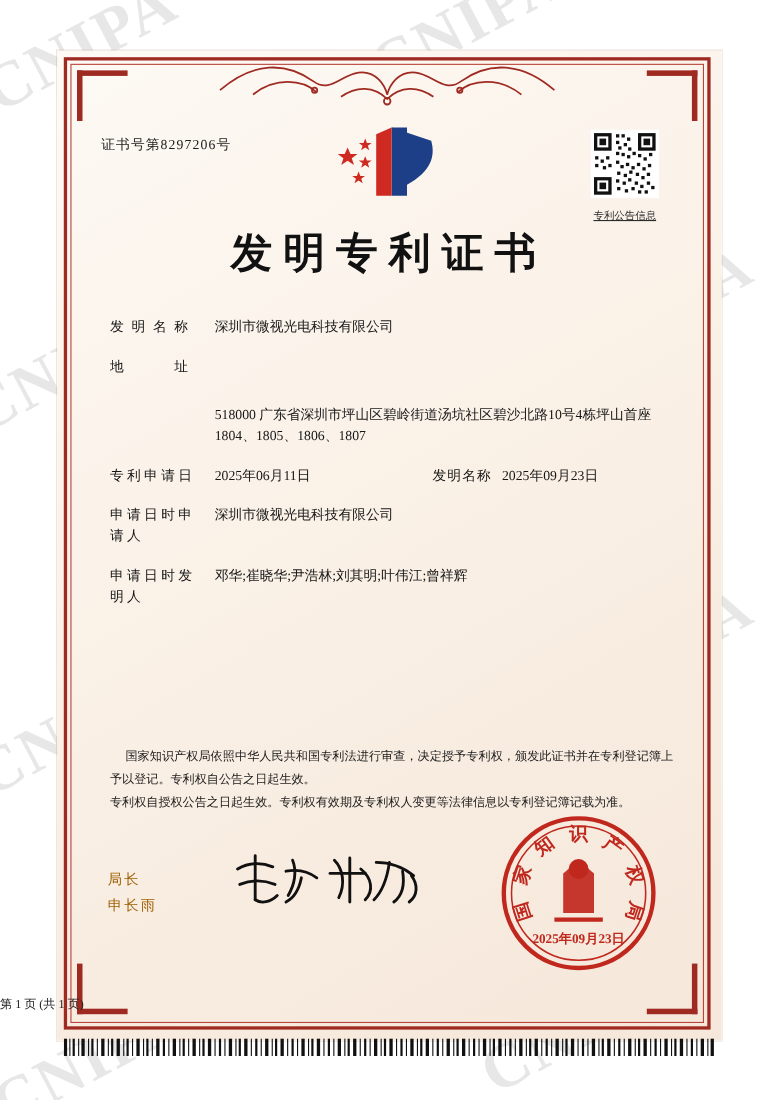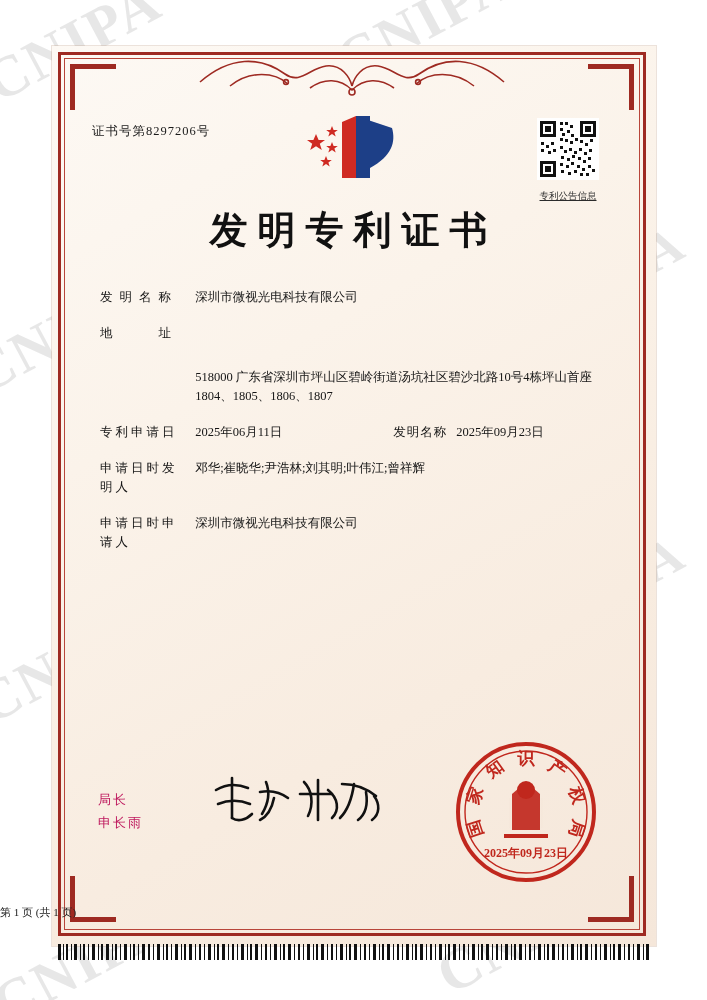--- a/index.html
+++ b/index.html
@@ -207,21 +207,21 @@
   }
   .statement p { margin: 0; text-indent: 0; }
   .statement p.indent { text-indent: 14px; }
 
   .signer {
     position: absolute;
     left: 98px;
     top: 788px;
     font-size: 13px;
     line-height: 23px;
-    color: #be185d;
+    color: #a16207;
     letter-spacing: 2px;
   }
 
   .signature {
     position: absolute;
     left: 208px;
     top: 770px;
     width: 180px;
     height: 58px;
   }
@@ -397,31 +397,35 @@
         <span class="lbl">专利申请日</span>
         <span class="val">2025年06月11日</span>
       </span>
       <span class="right-cell">
         <span class="right-lbl">发明名称</span>
         <span class="val">2025年09月23日</span>
       </span>
     </div>
 
     <div class="row">
+      <span class="lbl">申请日时申请人</span>
+      <span class="val">深圳市微视光电科技有限公司</span>
+    </div>
+
+    <div class="row">
       <span class="lbl">申请日时发明人</span>
       <span class="val">邓华;崔晓华;尹浩林;刘其明;叶伟江;曾祥辉</span>
     </div>
 
-    <div class="row">
-      <span class="lbl">申请日时申请人</span>
-      <span class="val">深圳市微视光电科技有限公司</span>
-    </div>
-
   </div>
 
+  <div class="statement">
+    <p class="indent">国家知识产权局依照中华人民共和国专利法进行审查，决定授予专利权，颁发此证书并在专利登记簿上予以登记。专利权自公告之日起生效。</p>
+    <p>专利权自授权公告之日起生效。专利权有效期及专利权人变更等法律信息以专利登记簿记载为准。</p>
+  </div>
 
   <div class="signer">
     <div>局长</div>
     <div>申长雨</div>
   </div>
 
   <svg class="signature" viewBox="0 0 180 58">
     <g fill="none" stroke="#111" stroke-width="2.6" stroke-linecap="round" stroke-linejoin="round">
       <path d="M8 20 C18 14, 30 14, 40 18"></path>
       <path d="M24 8 L24 48"></path>

